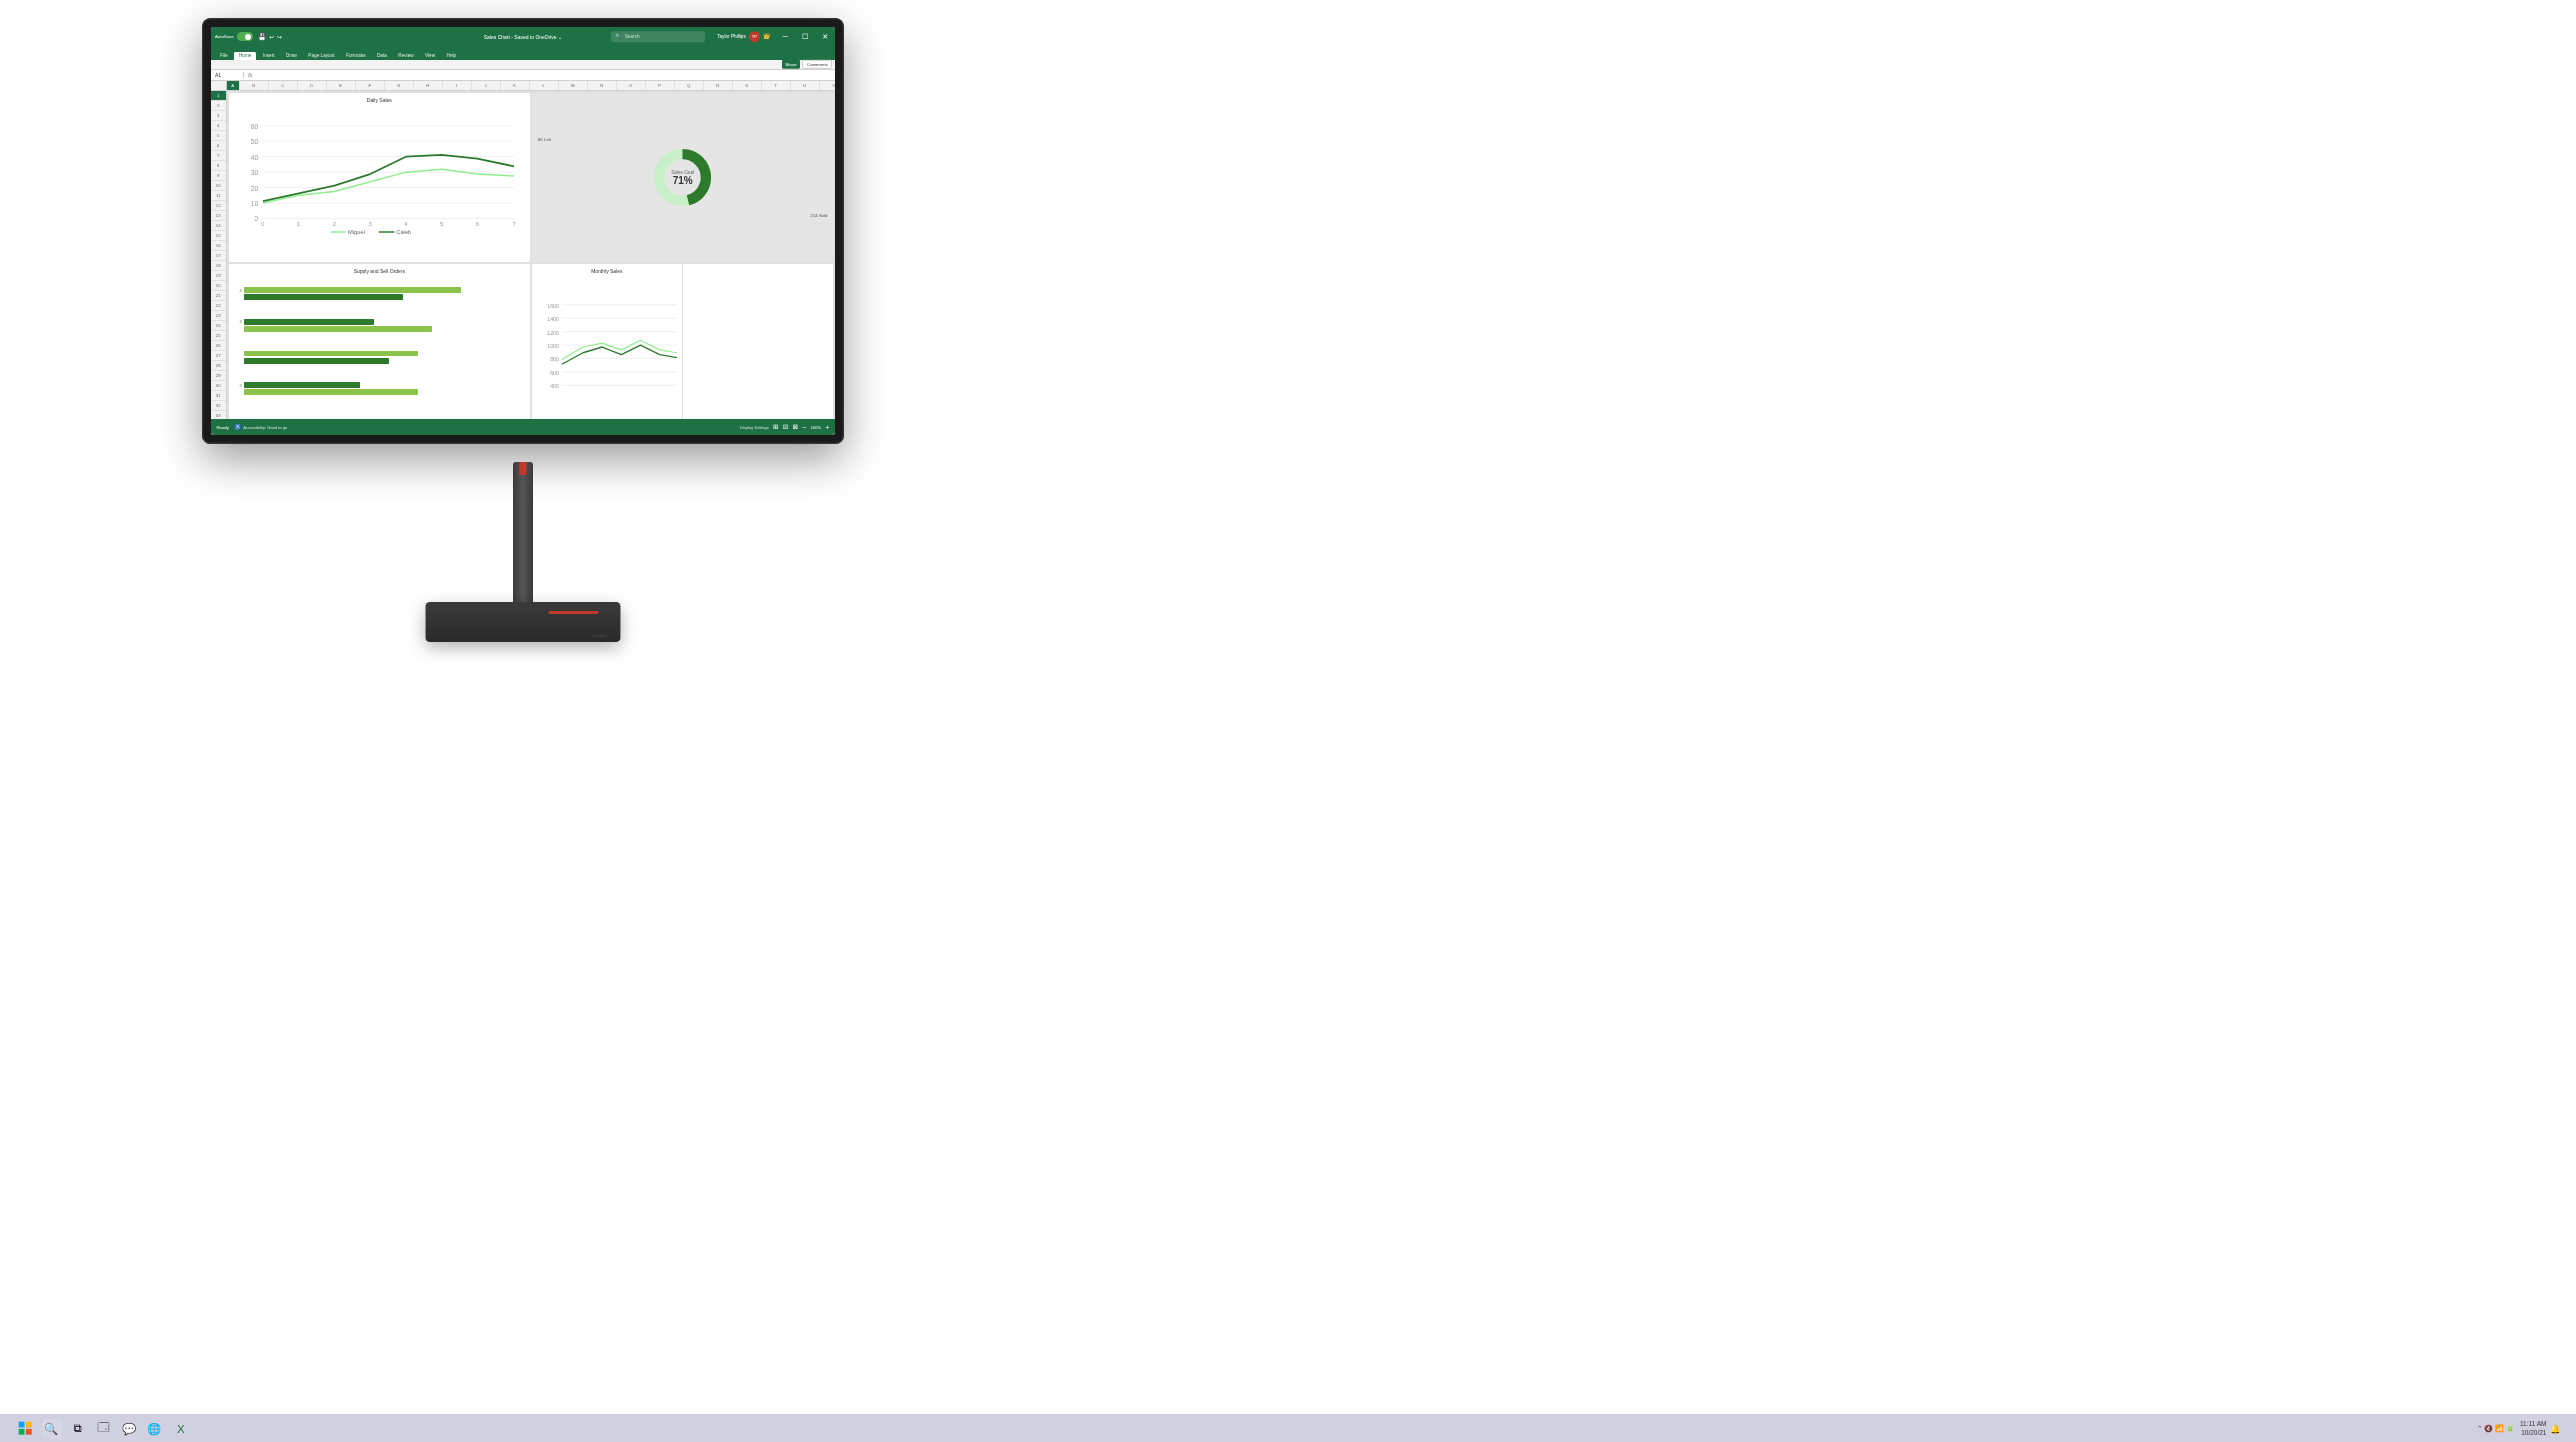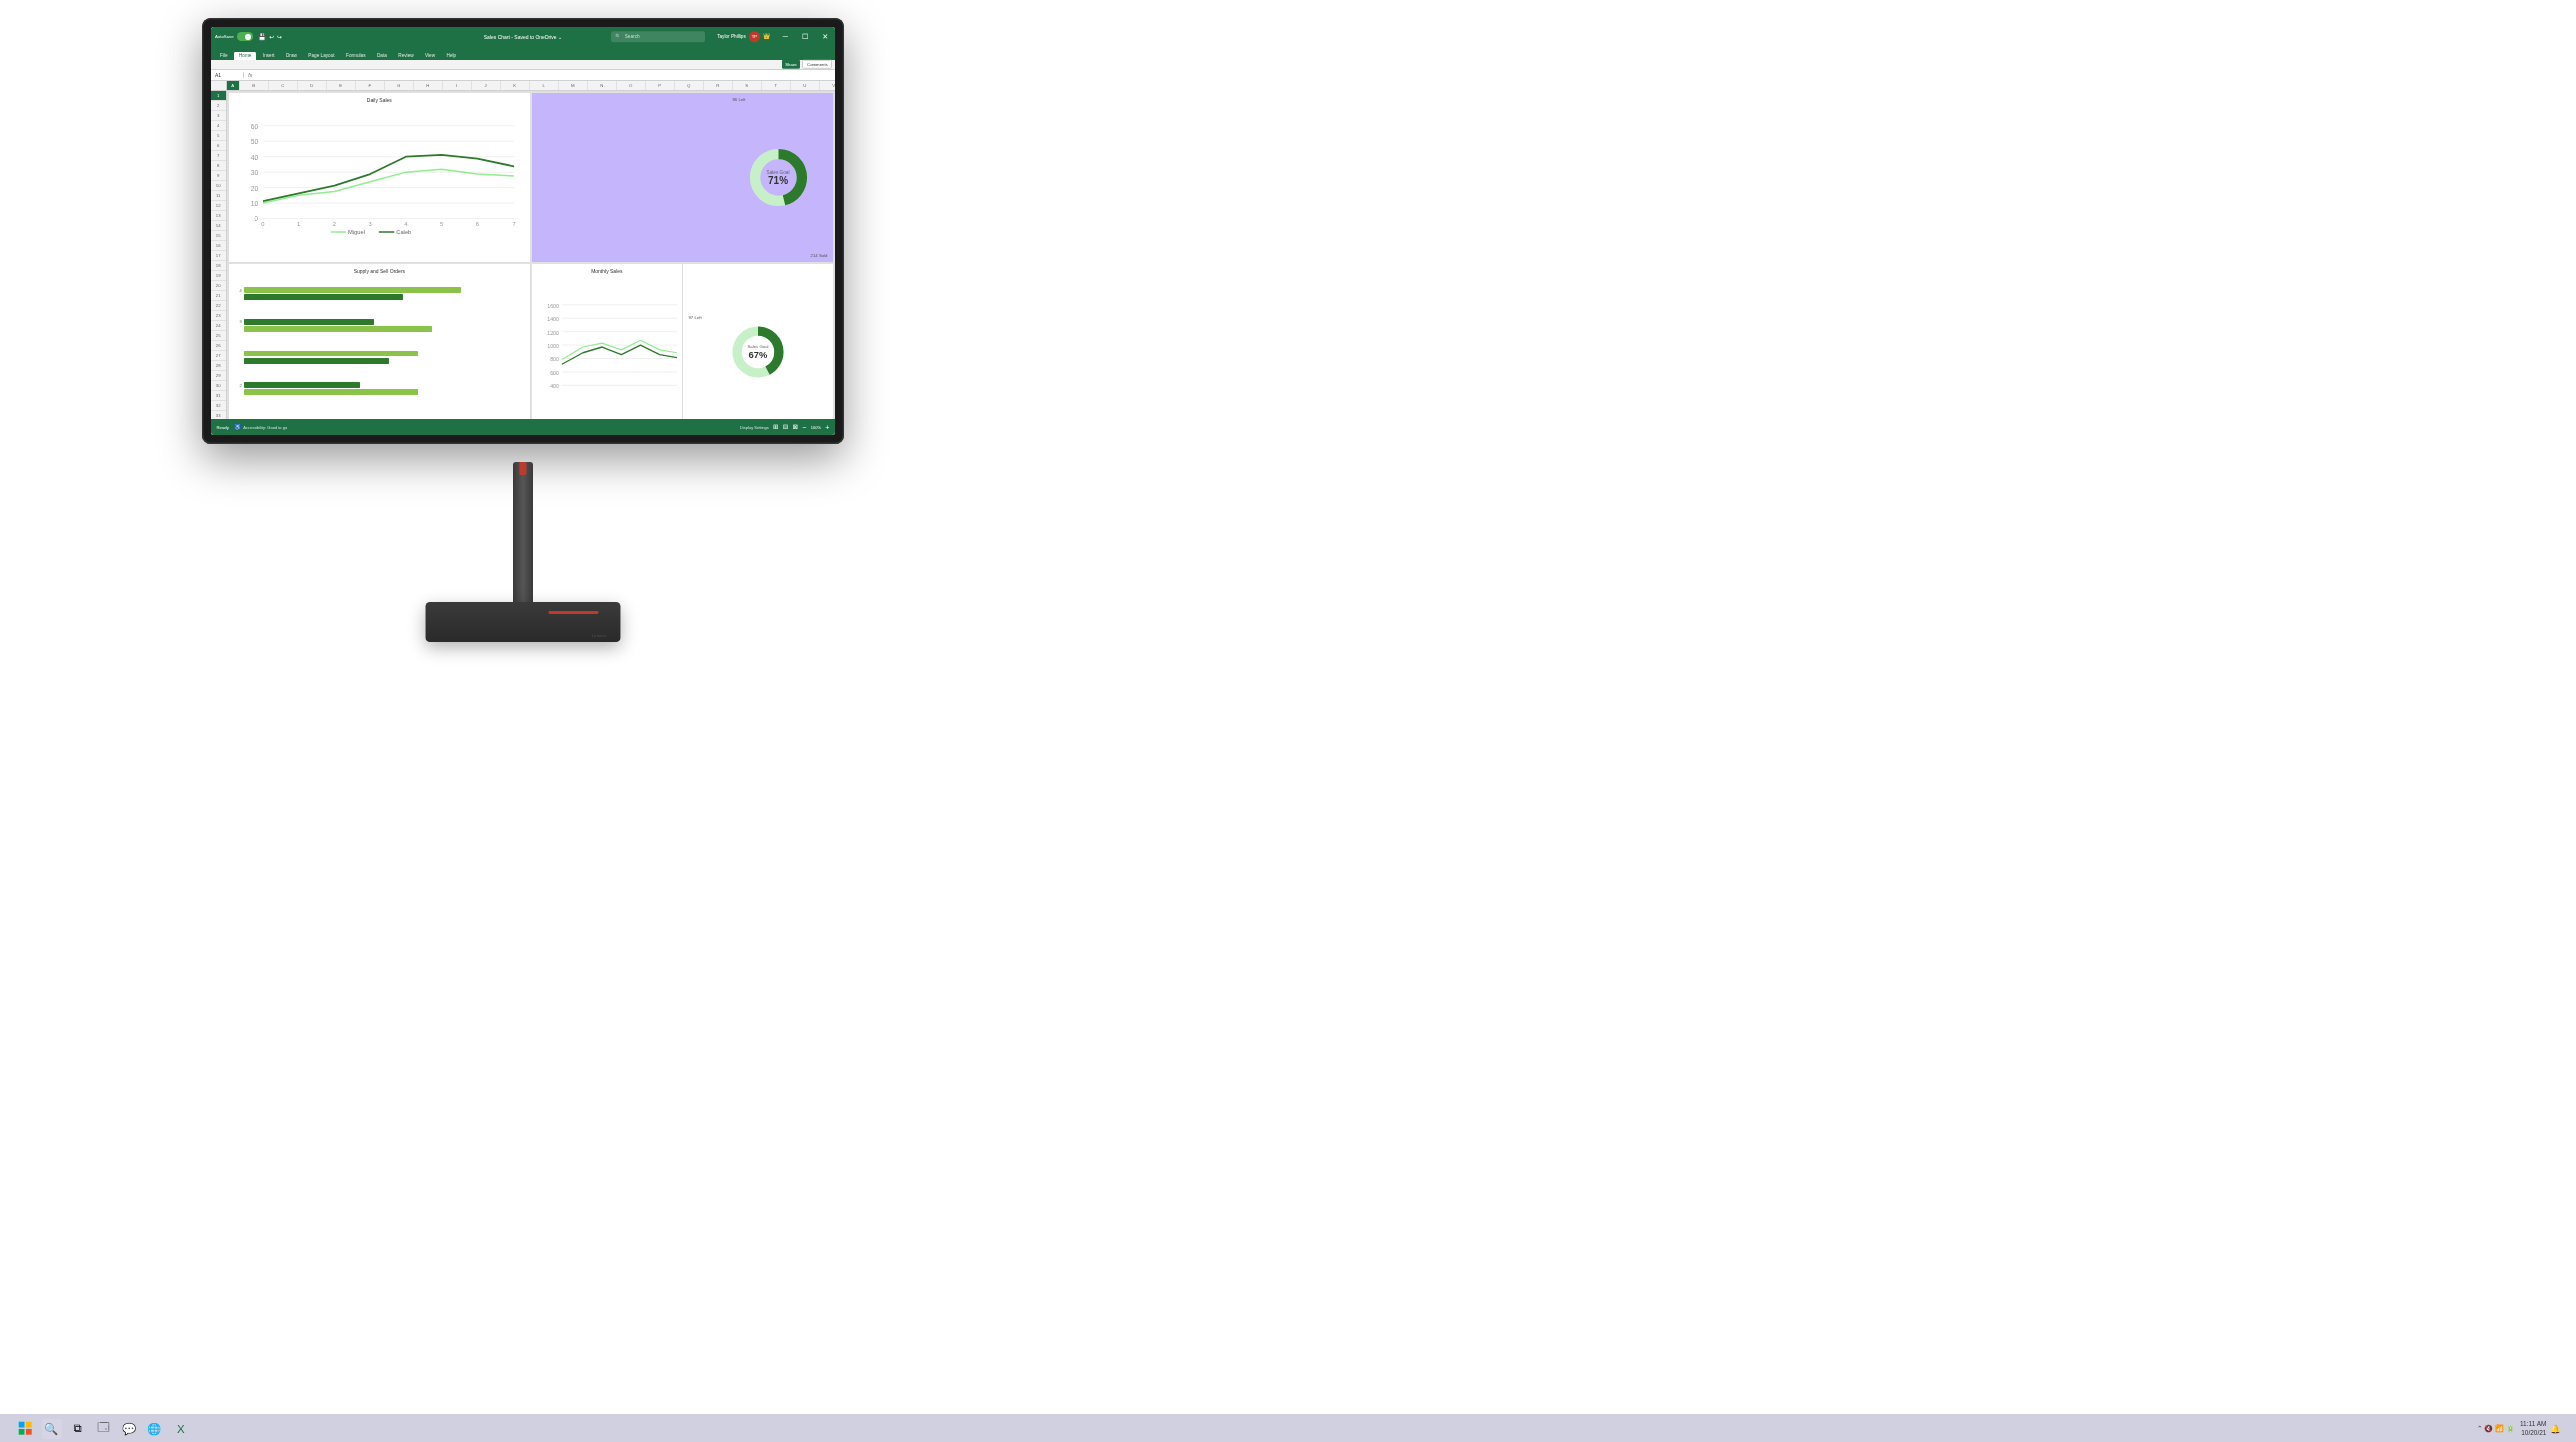--- a/index.html
+++ b/index.html
@@ -524,21 +524,21 @@
 
                   <polyline points="30,88 67,80 104,72 141,60 178,42 215,40 252,44 290,52" fill="none" stroke="#2d7a2d" stroke-width="1.8" stroke-linejoin="round"></polyline>
 
                   <line x1="100" y1="120" x2="116" y2="120" stroke="#90EE90" stroke-width="1.5"></line>
                   <text x="118" y="122" font-size="6" fill="#666">Miguel</text>
                   <line x1="150" y1="120" x2="166" y2="120" stroke="#2d7a2d" stroke-width="1.5"></line>
                   <text x="168" y="122" font-size="6" fill="#666">Caleb</text>
                 </svg>
               </div>
 
-              <div style="border:0.7px solid #e0e0e0;padding:4.3px 5.8px;background:#c4b5fd;display:flex;align-items:center;justify-content:flex-end;">
+              <div style="border:0.7px solid #e0e0e0;padding:4.3px 5.8px;background:#e5e5e5;display:flex;flex-direction:column;align-items:center;justify-content:center;">
                 <div style="font-size:4.3px;color:#555;align-self:flex-start;margin-bottom:2.9px;">86 Left</div>
                 <div style="position:relative;width:65px;height:65px;">
                   <svg viewBox="0 0 100 100" width="65" height="65">
 
                     <circle cx="50" cy="50" r="36" fill="none" stroke="#c8f0c8" stroke-width="16"></circle>
 
                     <circle cx="50" cy="50" r="36" fill="none" stroke="#2d7a2d" stroke-width="16" stroke-dasharray="160.2 225.9" stroke-dashoffset="56.5" transform="rotate(-90 50 50)"></circle>
                   </svg>
                   <div style="position:absolute;top:50%;left:50%;transform:translate(-50%,-50%);text-align:center;">
                     <div style="font-size:4.7px;color:#666;">Sales Goal</div>
@@ -619,33 +619,20 @@
                     <text x="25" y="67" text-anchor="end" font-size="5.5" fill="#999">800</text>
                     <text x="25" y="81" text-anchor="end" font-size="5.5" fill="#999">600</text>
                     <text x="25" y="95" text-anchor="end" font-size="5.5" fill="#999">400</text>
 
                     <polyline points="28,65 50,52 70,48 90,55 110,45 130,55 148,58" fill="none" stroke="#90EE90" stroke-width="1.2" stroke-linejoin="round"></polyline>
 
                     <polyline points="28,70 50,58 70,52 90,60 110,50 130,60 148,63" fill="none" stroke="#2d7a2d" stroke-width="1.4" stroke-linejoin="round"></polyline>
                   </svg>
                 </div>
 
-                <div style="padding:4.3px 5.8px;display:flex;flex-direction:column;align-items:center;justify-content:center;">
-                  <div style="font-size:4.3px;color:#555;align-self:flex-start;margin-bottom:2.9px;">97 Left</div>
-                  <div style="position:relative;width:58px;height:58px;">
-                    <svg viewBox="0 0 100 100" width="58" height="58">
-                      <circle cx="50" cy="50" r="36" fill="none" stroke="#c8f0c8" stroke-width="16"></circle>
-                      <circle cx="50" cy="50" r="36" fill="none" stroke="#2d7a2d" stroke-width="16" stroke-dasharray="151.8 225.9" stroke-dashoffset="56.5" transform="rotate(-90 50 50)"></circle>
-                    </svg>
-                    <div style="position:absolute;top:50%;left:50%;transform:translate(-50%,-50%);text-align:center;">
-                      <div style="font-size:4.3px;color:#666;">Sales Goal</div>
-                      <div style="font-size:9.4px;font-weight:700;color:#333;">67%</div>
-                    </div>
-                  </div>
-                </div>
 
               </div>
 
             </div>
           </div>
         </div>
 
         <div class="status-bar">
           <span class="status-text">Ready</span>
           <span style="font-size:4px;color:rgba(255,255,255,0.8);display:flex;align-items:center;gap:1.4px;">

